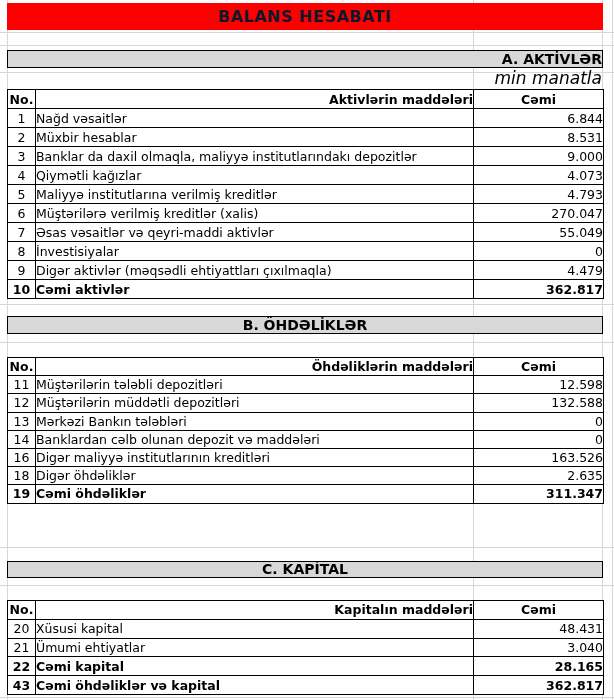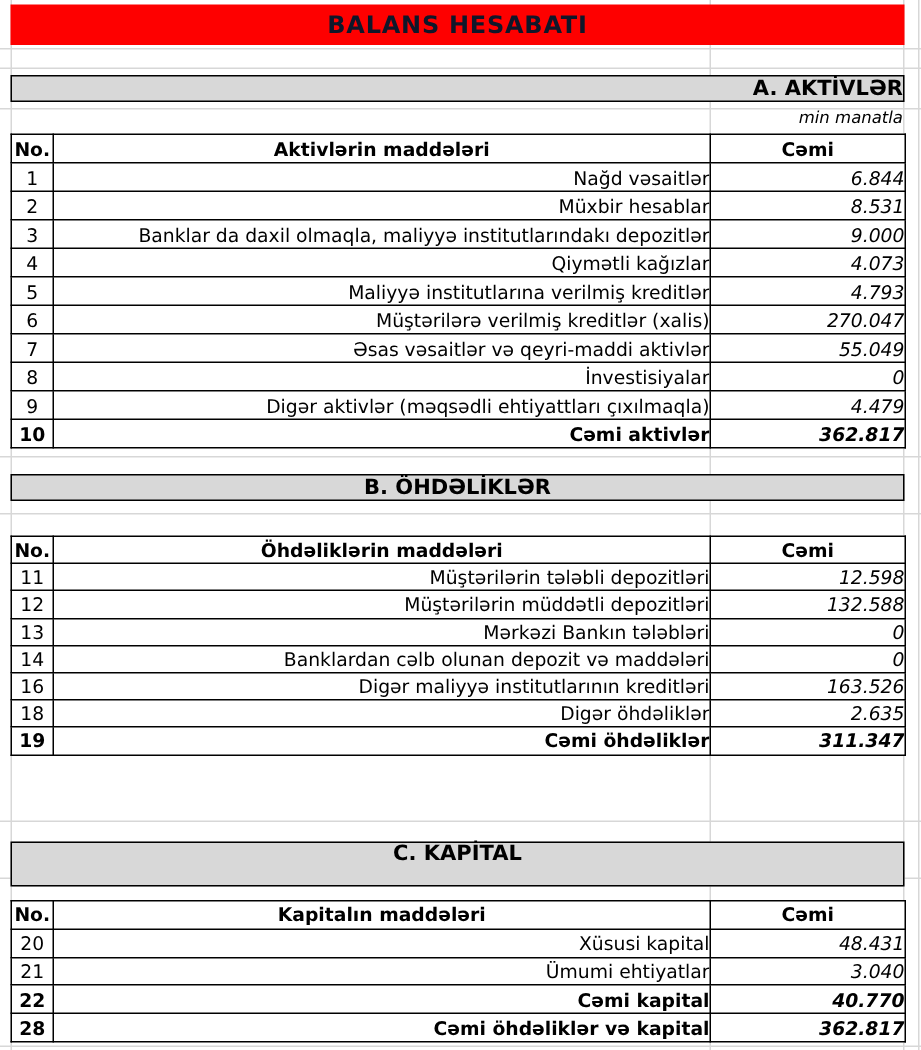--- a/index.html
+++ b/index.html
@@ -22,25 +22,25 @@
     text-align:center;z-index:2;letter-spacing:.5px;
   }
   .section-head{
     position:absolute;left:7px;width:596px;height:18px;
     background:#d8d8d8;border:1px solid #000;box-sizing:border-box;
     font-weight:bold;font-size:14px;line-height:16px;
     text-align:center;z-index:2;
   }
   #sec-a{top:50px;text-align:right;}
   #sec-b{top:316px;}
-  #sec-c{top:561px;height:30px;line-height:15px;}
+  #sec-c{top:561px;height:17px;line-height:15px;}
 
   .unit-note{
     position:absolute;left:7px;top:70px;width:595px;height:17px;
-    font-style:italic;font-size:11px;line-height:17px;
+    font-style:italic;font-size:17px;line-height:17px;
     text-align:right;z-index:2;
   }
 
   table.report{
     position:absolute;left:7px;width:596px;
     border-collapse:collapse;table-layout:fixed;
     background:#ffffff;z-index:2;
     font-size:12.5px;
   }
   table.report td,table.report th{
@@ -51,24 +51,24 @@
   #table-a{top:89px;}
   #table-b{top:357px;}
   #table-c{top:600px;}
   #table-a tr{height:19px;}
   #table-b tr{height:18.2px;}
   #table-c tr{height:18.8px;}
   col.c-no{width:28px;}
   col.c-item{width:438px;}
   col.c-val{width:130px;}
   th{font-weight:bold;text-align:center;}
-  th.item{text-align:center;padding-left:3px;}
+  th.item{text-align:right;padding-left:3px;}
   td.no{text-align:center;}
-  td.item{text-align:right;padding-left:3px;}
-  td.val{text-align:right;padding-right:2px;font-style:italic;}
+  td.item{text-align:left;padding-left:3px;}
+  td.val{text-align:right;padding-right:2px;}
   tr.total-row td{font-weight:bold;}
 </style>
 </head>
 <body>
 
 <div class="vgrid" style="left:7px"></div>
 <div class="vgrid" style="left:473px"></div>
 <div class="vgrid" style="left:602px"></div>
 <div class="vgrid" style="left:612px"></div>
 <div class="hgrid" style="top:32px"></div>
@@ -228,21 +228,21 @@
         <td class="val">48.431</td>
       </tr>
     <tr>
         <td class="no">21</td>
         <td class="item">Ümumi ehtiyatlar</td>
         <td class="val">3.040</td>
       </tr>
     <tr class="total-row">
         <td class="no">22</td>
         <td class="item">Cəmi kapital</td>
-        <td class="val">40.770</td>
-      </tr>
-    <tr class="total-row">
-        <td class="no">28</td>
+        <td class="val">28.165</td>
+      </tr>
+    <tr class="total-row">
+        <td class="no">43</td>
         <td class="item">Cəmi öhdəliklər və kapital</td>
         <td class="val">362.817</td>
       </tr>
   </tbody>
 </table>
 
 </body></html>

